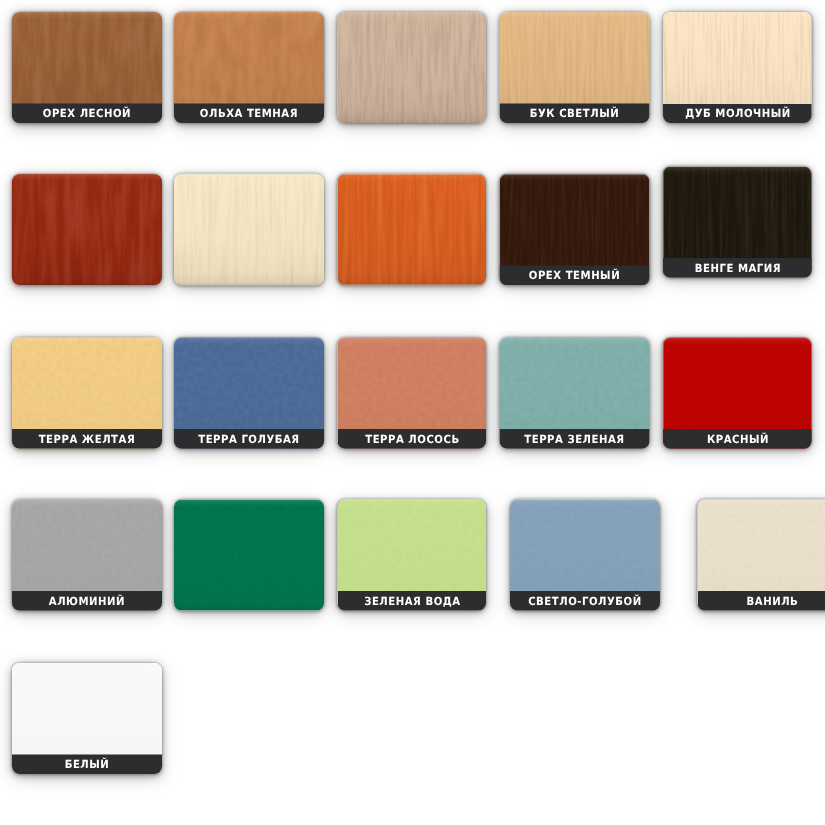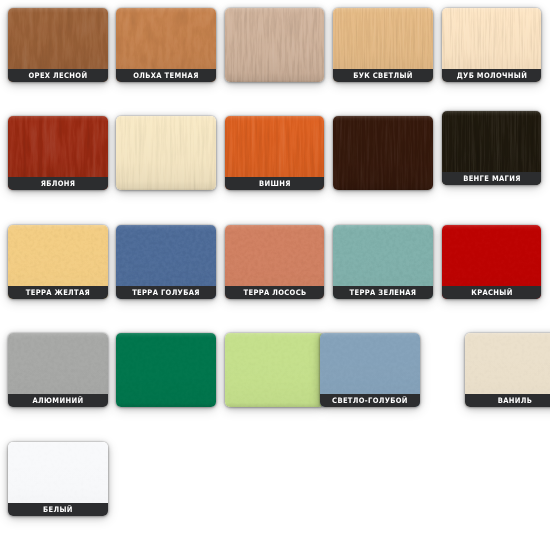--- a/index.html
+++ b/index.html
@@ -164,21 +164,20 @@
         </filter>
         <filter id="gB5" x="0" y="0" width="100%" height="100%">
           <feTurbulence type="fractalNoise" baseFrequency="0.2 0.02" numOctaves="4" seed="43"></feTurbulence>
           <feColorMatrix type="matrix" values="0 0 0 0 1  0 0 0 0 1  0 0 0 0 1  -0.22 0 0 0 0.1232"></feColorMatrix>
           <feGaussianBlur stdDeviation="0.25"></feGaussianBlur>
         </filter>
         <rect width="100" height="100" filter="url(#gA5)"></rect>
         <rect width="100" height="100" filter="url(#gB5)"></rect>
       </svg>
       <div class="shade wood"></div>
-      <div class="swatch-label">ЯБЛОНЯ</div>
     </div>
     <div class="swatch" style="left:116.39999999999999px;top:116.39999999999999px">
       <div class="swatch-surface" style="background:#f8e9c5"></div>
       <svg class="grain" width="100" height="100">
         <filter id="gA6" x="0" y="0" width="100%" height="100%">
           <feTurbulence type="fractalNoise" baseFrequency="0.35 0.02" numOctaves="4" seed="51"></feTurbulence>
           <feColorMatrix type="matrix" values="0 0 0 0 0  0 0 0 0 0  0 0 0 0 0  0.12 0 0 0 -0.0540"></feColorMatrix>
           <feGaussianBlur stdDeviation="0.25"></feGaussianBlur>
         </filter>
         <filter id="gB6" x="0" y="0" width="100%" height="100%">
@@ -201,39 +200,39 @@
         </filter>
         <filter id="gB7" x="0" y="0" width="100%" height="100%">
           <feTurbulence type="fractalNoise" baseFrequency="0.3 0.015" numOctaves="4" seed="59"></feTurbulence>
           <feColorMatrix type="matrix" values="0 0 0 0 1  0 0 0 0 1  0 0 0 0 1  -0.18 0 0 0 0.1008"></feColorMatrix>
           <feGaussianBlur stdDeviation="0.25"></feGaussianBlur>
         </filter>
         <rect width="100" height="100" filter="url(#gA7)"></rect>
         <rect width="100" height="100" filter="url(#gB7)"></rect>
       </svg>
       <div class="shade wood"></div>
-      <div class="swatch-label">ВИШНЯ</div>
     </div>
     <div class="swatch" style="left:333.2px;top:116.39999999999999px">
       <div class="swatch-surface" style="background:#35180b"></div>
       <svg class="grain" width="100" height="100">
         <filter id="gA8" x="0" y="0" width="100%" height="100%">
           <feTurbulence type="fractalNoise" baseFrequency="0.5 0.02" numOctaves="4" seed="67"></feTurbulence>
           <feColorMatrix type="matrix" values="0 0 0 0 0  0 0 0 0 0  0 0 0 0 0  0.13 0 0 0 -0.0585"></feColorMatrix>
           <feGaussianBlur stdDeviation="0.25"></feGaussianBlur>
         </filter>
         <filter id="gB8" x="0" y="0" width="100%" height="100%">
           <feTurbulence type="fractalNoise" baseFrequency="0.5 0.02" numOctaves="4" seed="67"></feTurbulence>
           <feColorMatrix type="matrix" values="0 0 0 0 1  0 0 0 0 1  0 0 0 0 1  -0.13 0 0 0 0.0728"></feColorMatrix>
           <feGaussianBlur stdDeviation="0.25"></feGaussianBlur>
         </filter>
         <rect width="100" height="100" filter="url(#gA8)"></rect>
         <rect width="100" height="100" filter="url(#gB8)"></rect>
       </svg>
       <div class="shade wood"></div>
+      <div class="swatch-label">ОРЕХ ТЕМНЫЙ</div>
     </div>
     <div class="swatch" style="left:441.59999999999997px;top:111px">
       <div class="swatch-surface" style="background:#201a0e"></div>
       <svg class="grain" width="100" height="100">
         <filter id="gA9" x="0" y="0" width="100%" height="100%">
           <feTurbulence type="fractalNoise" baseFrequency="0.7 0.015" numOctaves="4" seed="73"></feTurbulence>
           <feColorMatrix type="matrix" values="0 0 0 0 0  0 0 0 0 0  0 0 0 0 0  0.45 0 0 0 -0.2025"></feColorMatrix>
           <feGaussianBlur stdDeviation="0.25"></feGaussianBlur>
         </filter>
         <filter id="gB9" x="0" y="0" width="100%" height="100%">
@@ -389,22 +388,23 @@
         </filter>
         <filter id="gB17" x="0" y="0" width="100%" height="100%">
           <feTurbulence type="fractalNoise" baseFrequency="0.3" numOctaves="4" seed="137"></feTurbulence>
           <feColorMatrix type="matrix" values="0 0 0 0 1  0 0 0 0 1  0 0 0 0 1  -0.04 0 0 0 0.0224"></feColorMatrix>
           <feGaussianBlur stdDeviation="0.25"></feGaussianBlur>
         </filter>
         <rect width="100" height="100" filter="url(#gA17)"></rect>
         <rect width="100" height="100" filter="url(#gB17)"></rect>
       </svg>
       <div class="shade plain"></div>
-    </div>
-    <div class="swatch" style="left:320px;top:333.2px">
+      <div class="swatch-label">ЗЕЛЕНАЯ ВОДА</div>
+    </div>
+    <div class="swatch" style="left:340px;top:333.2px">
       <div class="swatch-surface" style="background:#85a2ba"></div>
       <svg class="grain" width="100" height="100">
         <filter id="gA18" x="0" y="0" width="100%" height="100%">
           <feTurbulence type="fractalNoise" baseFrequency="0.3" numOctaves="4" seed="139"></feTurbulence>
           <feColorMatrix type="matrix" values="0 0 0 0 0  0 0 0 0 0  0 0 0 0 0  0.04 0 0 0 -0.0180"></feColorMatrix>
           <feGaussianBlur stdDeviation="0.25"></feGaussianBlur>
         </filter>
         <filter id="gB18" x="0" y="0" width="100%" height="100%">
           <feTurbulence type="fractalNoise" baseFrequency="0.3" numOctaves="4" seed="139"></feTurbulence>
           <feColorMatrix type="matrix" values="0 0 0 0 1  0 0 0 0 1  0 0 0 0 1  -0.04 0 0 0 0.0224"></feColorMatrix>

